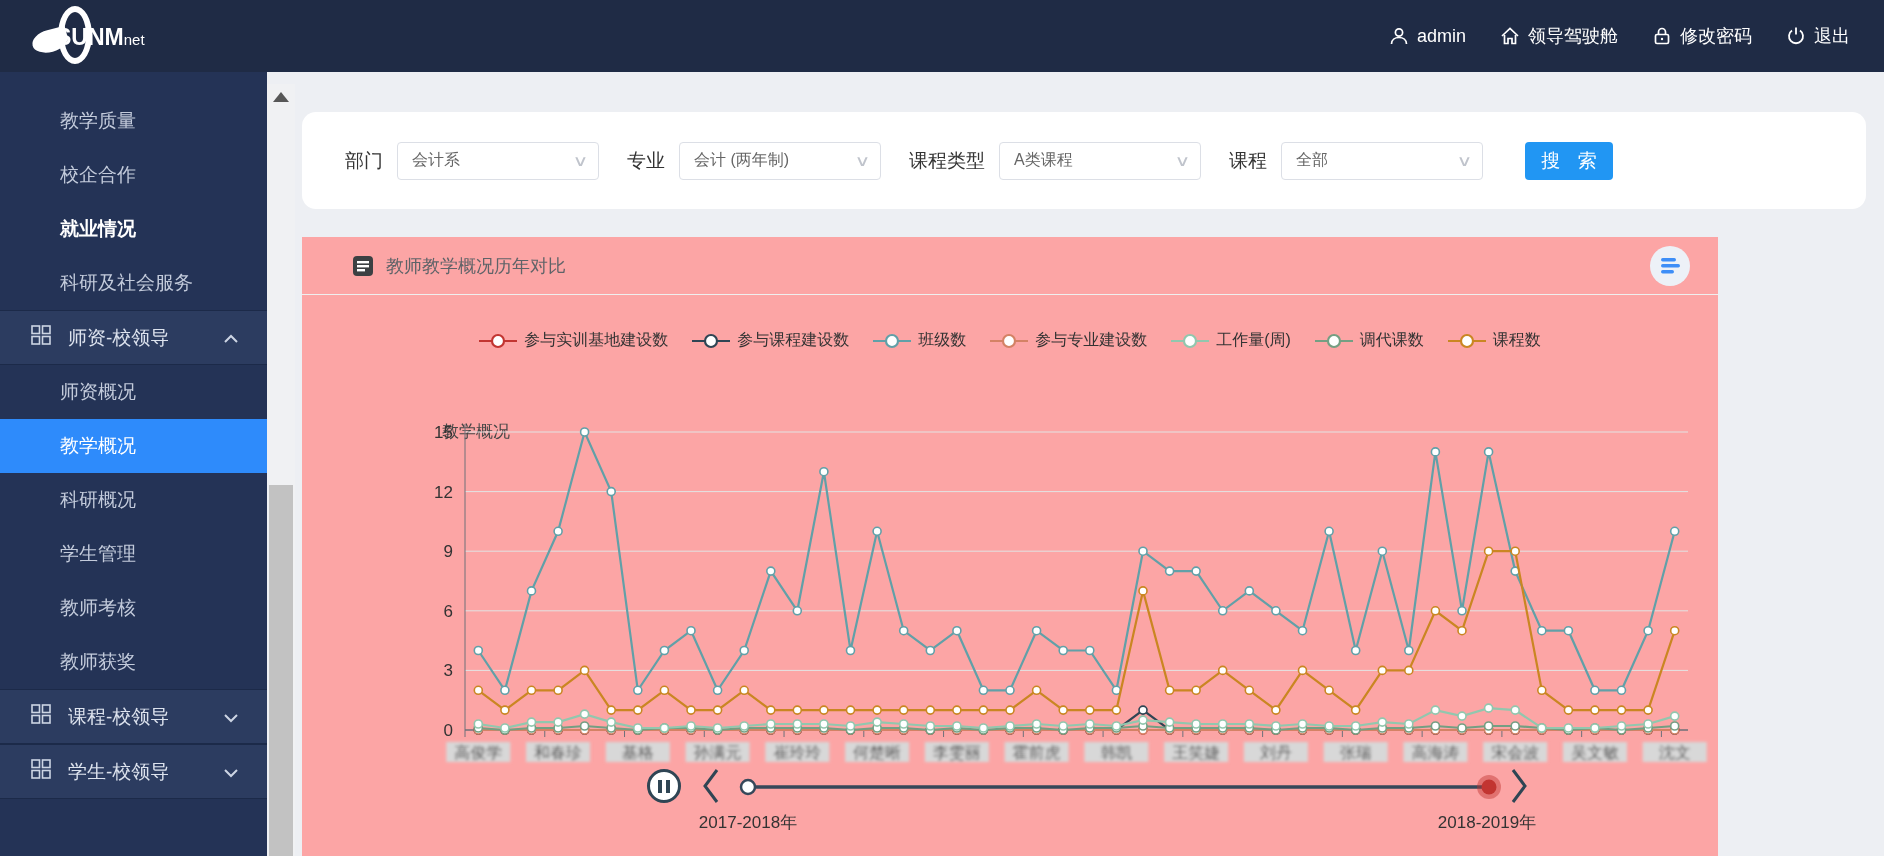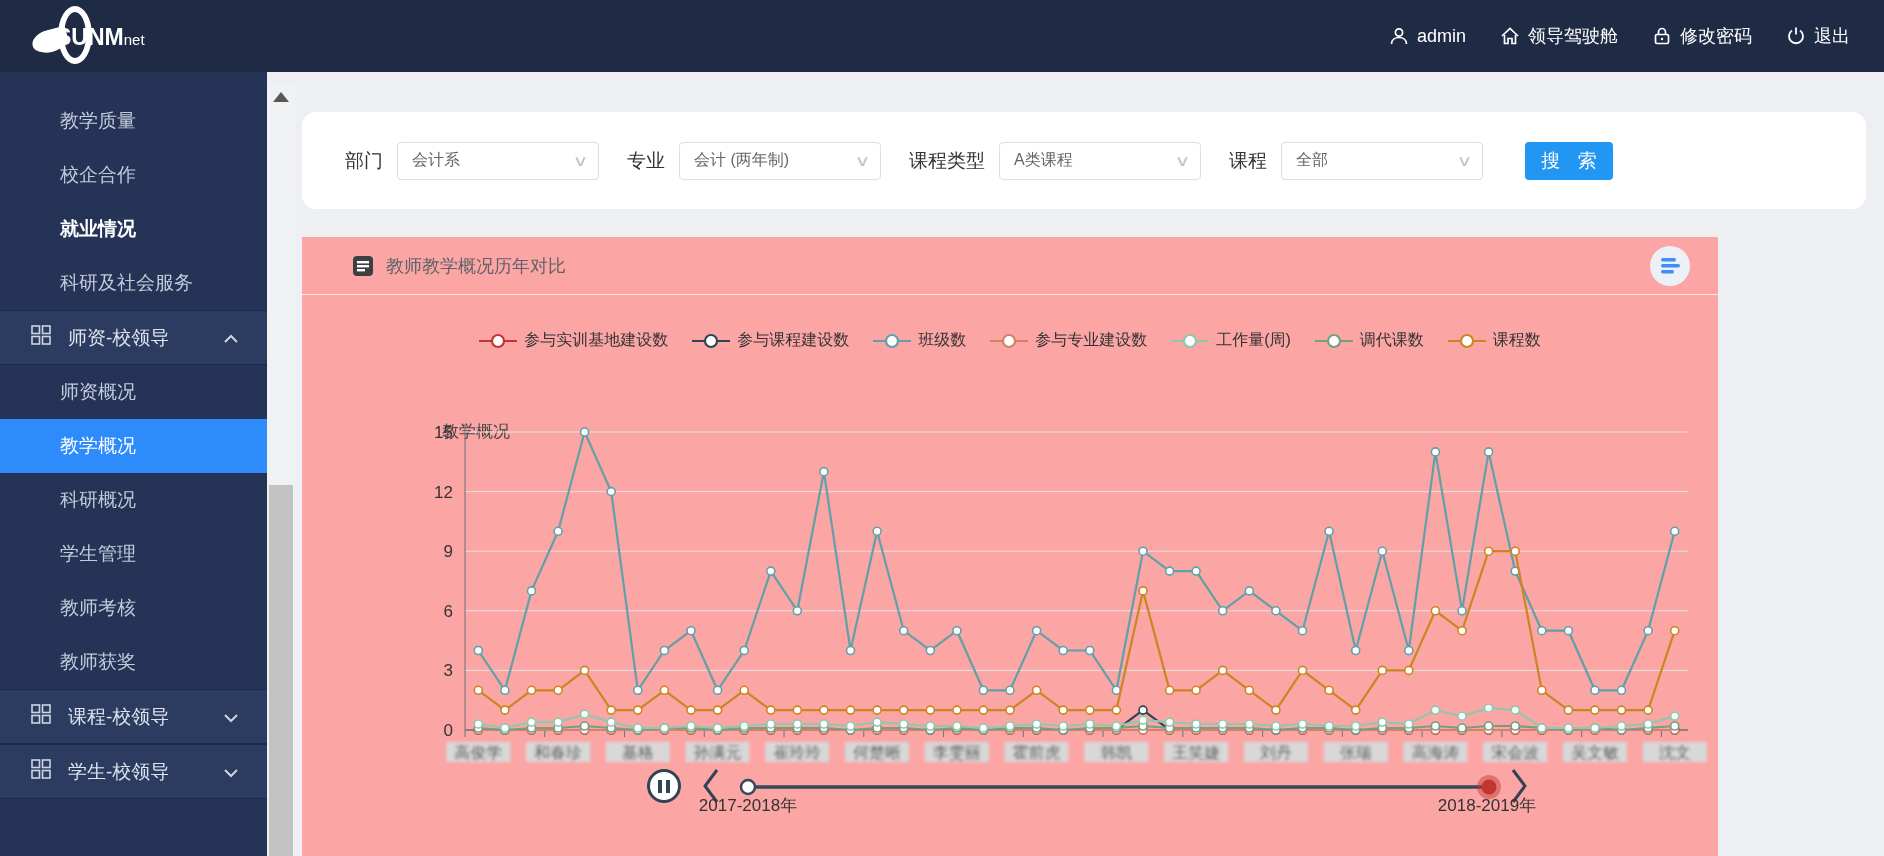--- a/index.html
+++ b/index.html
@@ -66,21 +66,21 @@
 
   .chart-area { position:absolute; left:0; top:160px; width:1564px; height:375px; }
 
   
   .timeline { position:absolute; left:0; top:528px; width:1564px; height:85px; }
   .tl-pause { position:absolute; left:345px; top:4px; width:34px; height:34px; border:3px solid #2f4554;
     border-radius:50%; display:flex; align-items:center; justify-content:center; gap:4px; cursor:pointer; background:#fff; }
   .tl-pause i { display:block; width:4px; height:13px; background:#2f4554; }
   .tl-arrow { position:absolute; top:2px; cursor:pointer; }
   .tl-prev { left:398px; } .tl-next { left:1206px; }
-  .tl-label { position:absolute; top:29px; width:160px; text-align:center; font-size:17px; color:#333; }
+  .tl-label { position:absolute; top:46px; width:160px; text-align:center; font-size:17px; color:#333; }
   .tl-label.start { left:366px; } .tl-label.end { left:1105px; }
 </style>
 </head>
 <body>
 
 <header class="navbar">
   <div class="brand">
     <span class="logo-wrap">
       <span class="logo-ell logo-e1"></span>
       <span class="logo-leaf"></span>

